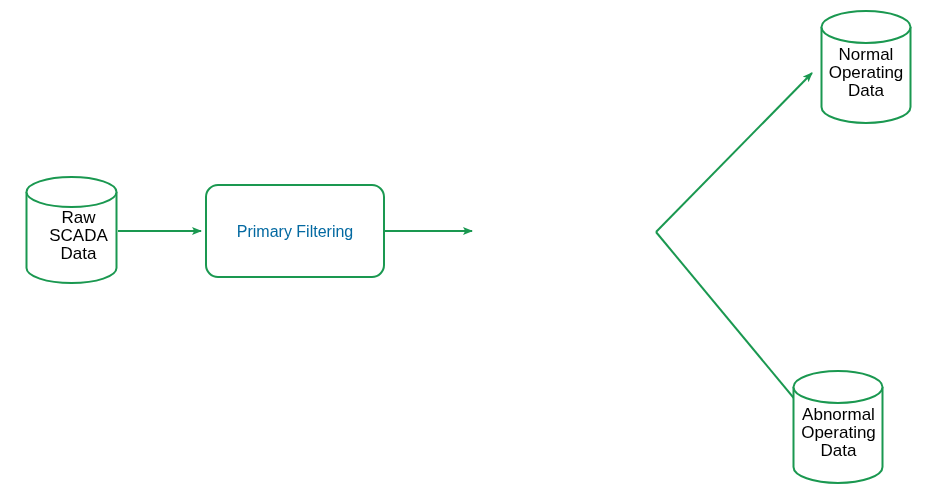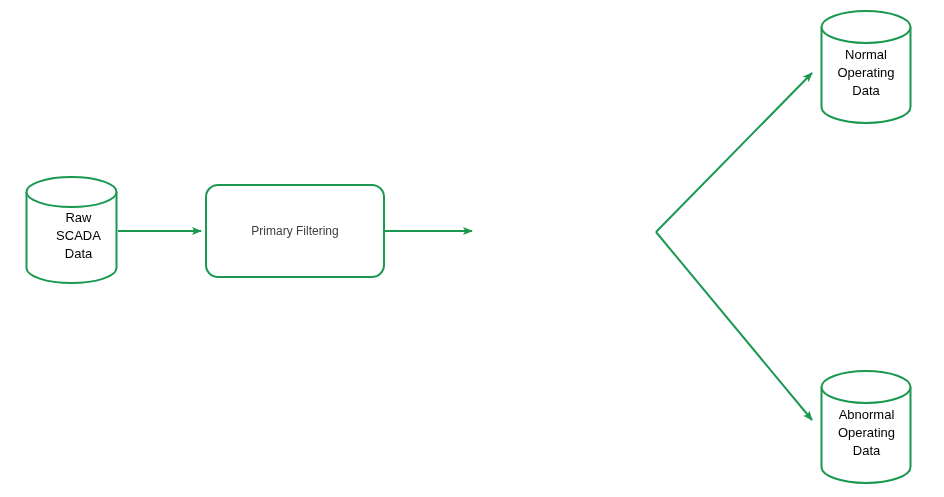--- a/index.html
+++ b/index.html
@@ -33,41 +33,41 @@
     box-sizing: border-box;
     border: 2px solid #1a9850;
     border-radius: 13px;
     background: #ffffff;
     display: flex;
     align-items: center;
     justify-content: center;
     text-align: center;
   }
   .process-label {
-    font-size: 12px;
+    font-size: 16px;
     line-height: 19px;
-    color: #404040;
+    color: #0369a1;
     white-space: nowrap;
   }
 
   
   .cylinder-node {
     position: absolute;
   }
   .cylinder-svg {
     position: absolute;
     left: 0;
     top: 0;
   }
   .cylinder-label {
     position: absolute;
     left: 0;
     right: 0;
     text-align: center;
-    font-size: 13px;
+    font-size: 17px;
     line-height: 18px;
     color: #000000;
     white-space: pre-line;
   }
 </style>
 </head>
 <body>
 
 <div id="canvas">
 
@@ -113,21 +113,21 @@
   <div class="cylinder-node" style="left:820px; top:10px; width:92px; height:114px;">
     <svg class="cylinder-svg" width="92" height="114" viewBox="0 0 92 114" xmlns="http://www.w3.org/2000/svg">
       <path d="M1.5,17 L1.5,97 A44.5,16 0 0 0 90.5,97 L90.5,17" fill="#ffffff" stroke="#1a9850" stroke-width="2"></path>
       <ellipse cx="46" cy="17" rx="44.5" ry="16" fill="#ffffff" stroke="#1a9850" stroke-width="2"></ellipse>
     </svg>
     <div class="cylinder-label" style="top:36px;">Normal
 Operating
 Data</div>
   </div>
 
-  <div class="cylinder-node" style="left:820px; top:370px; width:93px; height:114px;">
+  <div class="cylinder-node" style="left:792px; top:370px; width:93px; height:114px;">
     <svg class="cylinder-svg" width="92" height="114" viewBox="0 0 92 114" xmlns="http://www.w3.org/2000/svg">
       <path d="M1.5,17 L1.5,97 A44.5,16 0 0 0 90.5,97 L90.5,17" fill="#ffffff" stroke="#1a9850" stroke-width="2"></path>
       <ellipse cx="46" cy="17" rx="44.5" ry="16" fill="#ffffff" stroke="#1a9850" stroke-width="2"></ellipse>
     </svg>
     <div class="cylinder-label" style="top:36px;">Abnormal
 Operating
 Data</div>
   </div>
 
 </div>

